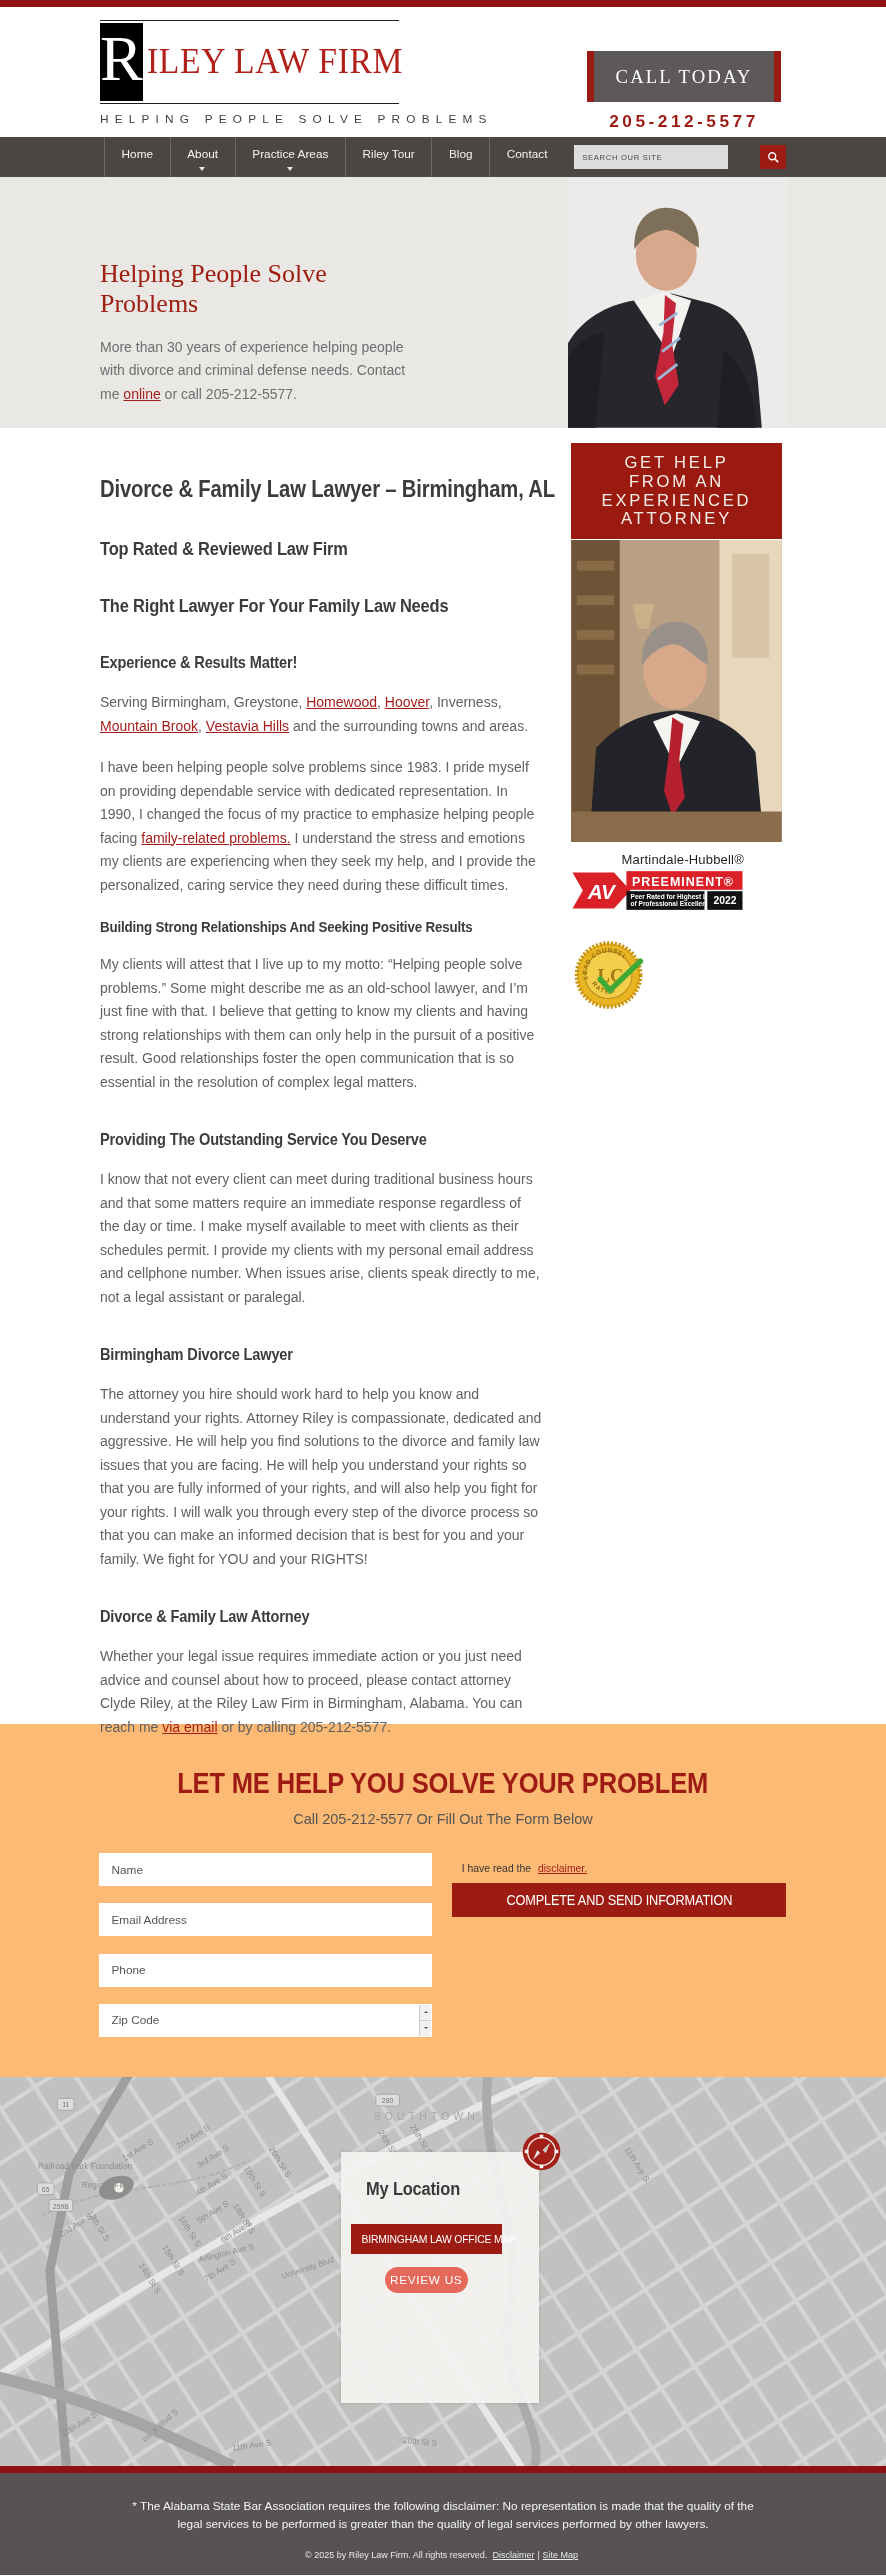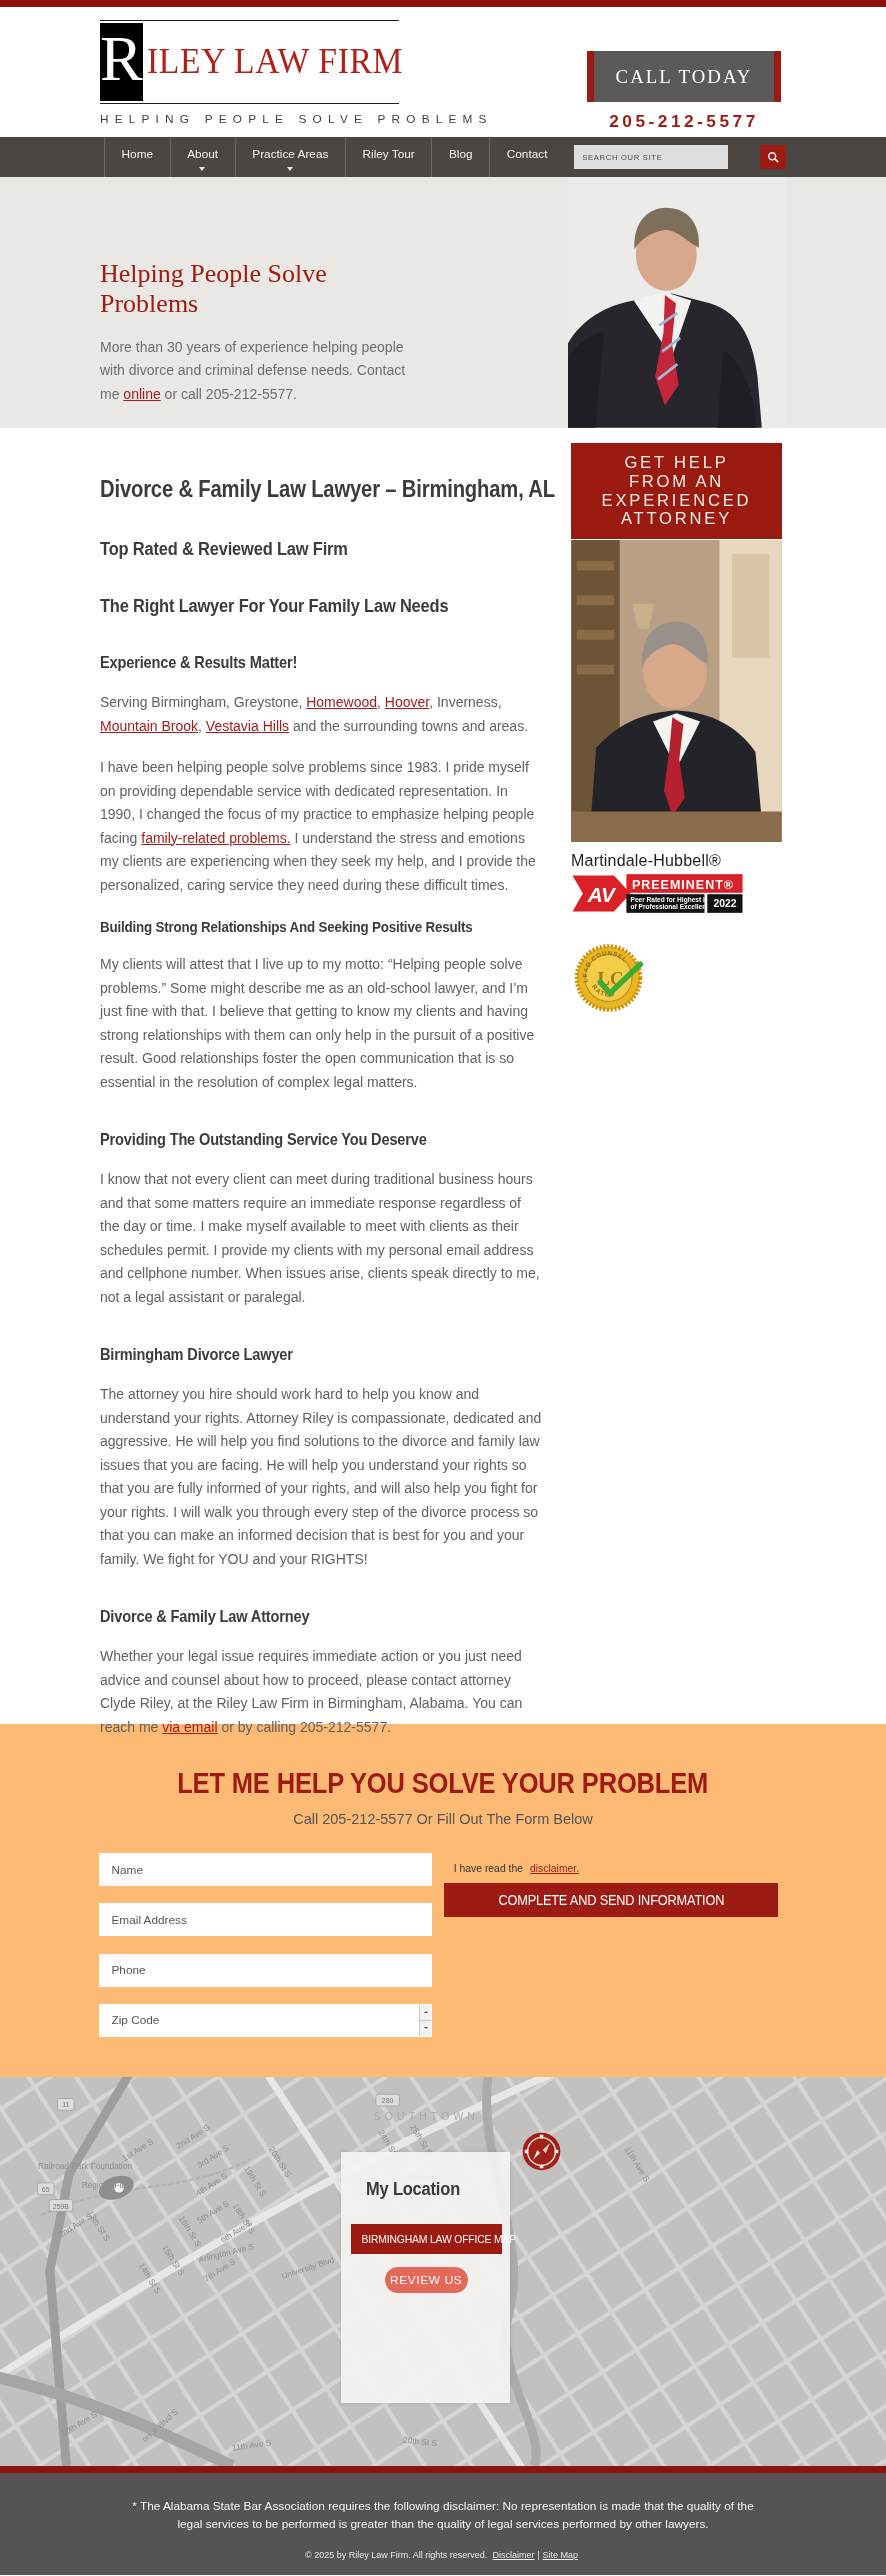--- a/index.html
+++ b/index.html
@@ -52,50 +52,50 @@
   h4.doc { margin-top:21px; font-size:15.2px; color:#3c3c3c; }
   .content-col p { margin-top:18px; font-size:14px; line-height:23.5px; color:#616161; }
   a.tlink, .tlink { color:#a51d1a; text-decoration:underline; cursor:pointer; }
 
   
   .sidebar { position:absolute; left:571px; top:15.2px; width:211px; }
   .cta-box { background:#9a1a10; color:#f5efe7; text-align:center; padding:11px 0 9.7px; }
   .cta-box div { font-size:16.6px; letter-spacing:2.8px; line-height:18.7px; }
   .side-photo { margin-top:1.4px; display:block; }
   .badge-mh { margin-top:9.7px; width:173px; }
-  .badge-mh-brand { text-align:left; font-size:16px; color:#1f1f1f; letter-spacing:0.2px; }
+  .badge-mh-brand { text-align:right; font-size:13px; color:#1f1f1f; letter-spacing:0.2px; }
   .badge-lc { margin-top:23.5px; margin-left:2.8px; }
 
   
   .form-section { height:353px; background:#fdba74; }
   .form-title { padding-top:43px; text-align:center; font-size:29px; color:#9e1b14; font-weight:bold; }
   .form-title span { transform-origin:50% 50%; }
   .form-sub { margin-top:11px; text-align:center; font-size:14.5px; color:#555; }
-  .lead-form { width:688px; margin:26px auto 0; display:flex; gap:12px; }
+  .lead-form { width:688px; margin:26px auto 0; display:flex; gap:20px; }
   .form-left { width:333px; }
   .form-left .fld { position:relative; margin-bottom:17.3px; }
   .lead-form input { width:333px; height:33px; background:#fff; border:none; padding:0 12.5px; font-size:11.8px; color:#333; font-family:"Liberation Sans",sans-serif; }
   .lead-form input::placeholder, .lead-form textarea::placeholder { color:#555; }
   .form-right { width:334px; }
   .lead-form textarea { width:334px; height:113px; background:#fff; border:none; padding:9.7px 12.5px; font-size:11.8px; color:#333; resize:none; font-family:"Liberation Sans",sans-serif; }
   .zip-spinner { position:absolute; right:0.7px; top:0.7px; width:12.5px; height:31px; background:#f1f1f1; border-left:0.7px solid #ccc; display:flex; flex-direction:column; }
   .zip-spinner span { flex:1; display:flex; align-items:center; justify-content:center; border-bottom:0.7px solid #ccc; cursor:pointer; }
   .zip-spinner span:last-child { border-bottom:none; }
   .arr-up { width:0;height:0;border-left:2.1px solid transparent;border-right:2.1px solid transparent;border-bottom:2.8px solid #555; }
   .arr-dn { width:0;height:0;border-left:2.1px solid transparent;border-right:2.1px solid transparent;border-top:2.8px solid #555; }
   .disclaimer-row { margin:10.4px 0 0 9.7px; font-size:10.4px; color:#333; }
   .disclaimer-row .tlink { margin-left:7px; }
   .submit-btn { margin-top:9px; width:334px; height:34px; background:#9c1b12; color:#fff; border:none; font-size:14.5px; letter-spacing:0.3px; cursor:pointer; font-family:"Liberation Sans",sans-serif; }
 
   
   .map-section { height:389px; position:relative; background:#c2c1bf; }
   .map-svg { position:absolute; left:0; top:0; }
   .maplabel { font-size:12px; fill:#8f8e8c; }
   .maplabel.big { font-size:15px; letter-spacing:6px; fill:#a9a8a6; }
-  .loc-card { position:absolute; left:341px; top:75px; width:169px; height:251px; background:rgba(243,242,240,0.94); box-shadow:0 0 4.2px rgba(0,0,0,0.12); padding:26px 0 0 25px; }
+  .loc-card { position:absolute; left:341px; top:75px; width:198px; height:251px; background:rgba(243,242,240,0.94); box-shadow:0 0 4.2px rgba(0,0,0,0.12); padding:26px 0 0 25px; }
   .loc-title { font-size:18.7px; color:#3a3a3a; font-weight:bold; }
   .loc-lines { margin-top:12.5px; font-size:13px; line-height:21px; color:#555; }
   .loc-map-btn { margin:23.5px 0 0 -15.2px; display:block; width:151px; height:30.5px; background:#9c1b12; color:#fff; border:none; font-size:11.8px; letter-spacing:0.3px; cursor:pointer; font-family:"Liberation Sans",sans-serif; }
   .review-btn { margin:12.5px 0 0 18.7px; display:block; width:83px; height:26px; background:#e5695a; color:#fff; border:none; border-radius:13px; font-size:11.8px; letter-spacing:0.7px; cursor:pointer; font-family:"Liberation Sans",sans-serif; }
   .compass { position:absolute; left:522px; top:55px; }
 
   
   .bottom-red-bar { height:7px; background:#8e1310; }
   .site-footer { height:102px; background:#575352; text-align:center; color:#f4f4f4; }
   .footer-disclaimer { padding-top:24px; margin:0 auto; width:637px; font-size:11.8px; line-height:18px; }

